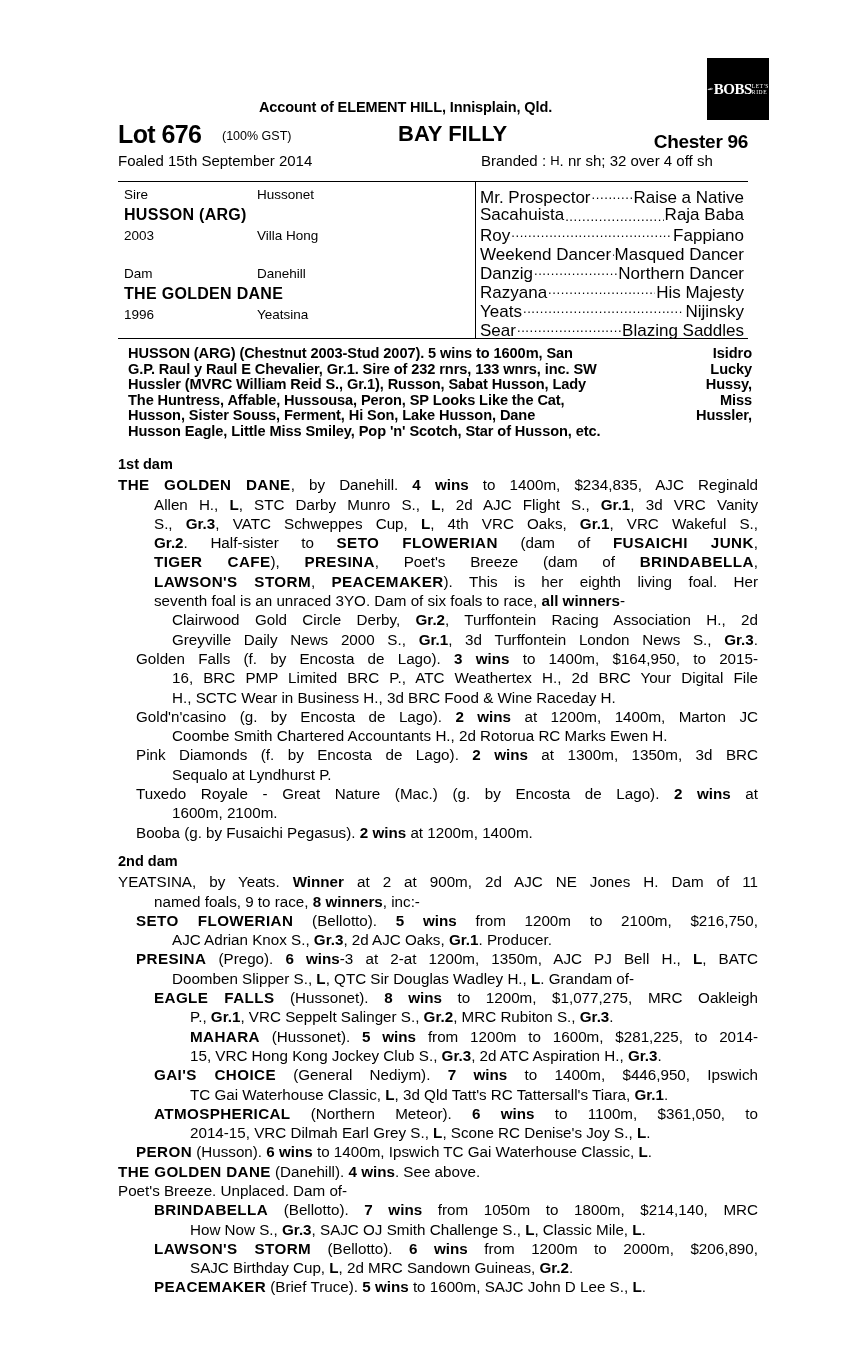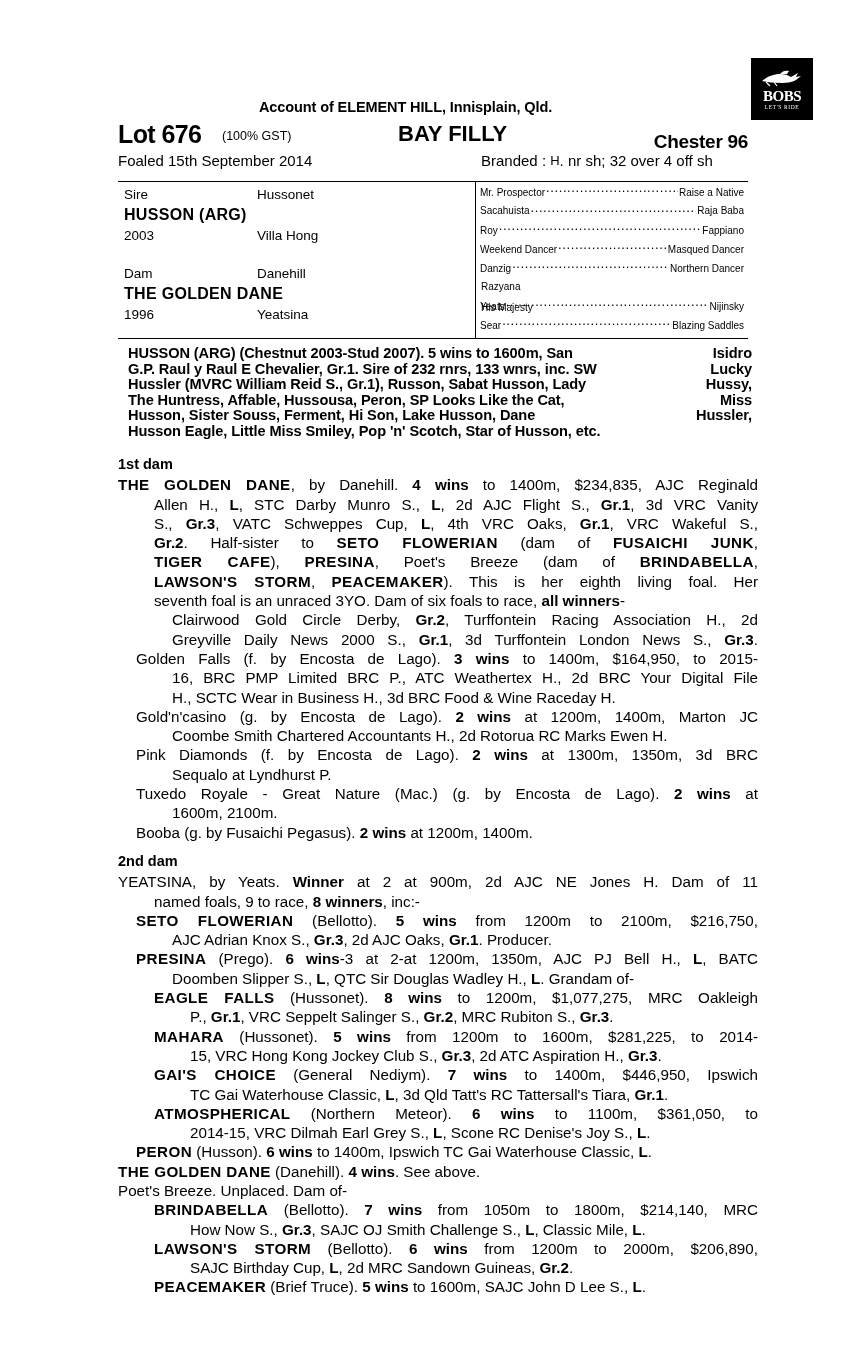--- a/index.html
+++ b/index.html
@@ -26,25 +26,24 @@
   
   .logo-box {
     position: absolute;
     left: 707px;
     top: 58px;
     width: 62px;
     height: 62px;
     background: #000;
     color: #fff;
     display: flex;
-    flex-direction: column;
+    flex-direction: row;
     align-items: center;
     justify-content: center;
     overflow: hidden;
-    margin-left: 44px;
   }
   .logo-mark { width: 44px; height: 20px; display:block; }
   .logo-word {
     font-size: 15px;
     font-weight: bold;
     letter-spacing: -0.5px;
     line-height: 1;
     margin-top: 1px;
     font-family: "Liberation Serif", serif;
   }
@@ -142,21 +141,21 @@
     height: 100%;
   }
   .pl-row { position: absolute; left: 6px; font-size: 13.5px; }
   .pl-name { position: absolute; left: 6px; font-size: 16px; font-weight: bold; letter-spacing: 0.3px; }
   .pl-gp { position: absolute; left: 139px; font-size: 13.5px; }
 
   .pr-row {
     position: absolute;
     left: 4px;
     width: 264px;
-    font-size: 10px;
+    font-size: 17px;
     display: flex;
     align-items: baseline;
     white-space: nowrap;
   }
   .pr-a { flex: 0 0 auto; }
   .pr-dots {
     flex: 1 1 auto;
     overflow: hidden;
     margin: 0 1px;
     position: relative;
@@ -286,21 +285,21 @@
       <div class="pr-row" style="top:61px;">
         <span class="pr-a">Weekend Dancer</span>
         <span class="pr-dots"></span>
         <span class="pr-b">Masqued Dancer</span>
       </div>
       <div class="pr-row" style="top:80px;">
         <span class="pr-a">Danzig</span>
         <span class="pr-dots"></span>
         <span class="pr-b">Northern Dancer</span>
       </div>
-      <div class="pr-row" style="top:99px;flex-direction:column;">
+      <div class="pr-row" style="top:99px;">
         <span class="pr-a">Razyana</span>
         <span class="pr-dots"></span>
         <span class="pr-b">His Majesty</span>
       </div>
       <div class="pr-row" style="top:118px;">
         <span class="pr-a">Yeats</span>
         <span class="pr-dots"></span>
         <span class="pr-b">Nijinsky</span>
       </div>
       <div class="pr-row" style="top:137px;">
@@ -361,21 +360,21 @@
     <div class="damhead">2nd dam</div>
     <div id="second-dam-lines">
         <div class="ln i0" style="text-align: justify; white-space: normal; text-align-last: justify;"><span style="display: inline;"><span>YEATSINA, by Yeats. </span><span style="font-weight: bold;">Winner</span><span> at 2 at 900m, 2d AJC NE Jones H. Dam of 11</span></span></div>
         <div class="ln i2"><span>named foals, 9 to race, </span><span style="font-weight: bold;">8 winners</span><span>, inc:-</span></div>
         <div class="ln i1" style="text-align: justify; white-space: normal; text-align-last: justify;"><span style="display: inline;"><span style="font-weight: bold; letter-spacing: 0.4px;">SETO FLOWERIAN</span><span> (Bellotto). </span><span style="font-weight: bold;">5 wins</span><span> from 1200m to 2100m, $216,750,</span></span></div>
         <div class="ln i3"><span>AJC Adrian Knox S., </span><span style="font-weight: bold;">Gr.3</span><span>, 2d AJC Oaks, </span><span style="font-weight: bold;">Gr.1</span><span>. Producer.</span></div>
         <div class="ln i1" style="text-align: justify; white-space: normal; text-align-last: justify;"><span style="display: inline;"><span style="font-weight: bold; letter-spacing: 0.4px;">PRESINA</span><span> (Prego). </span><span style="font-weight: bold;">6 wins</span><span>-3 at 2-at 1200m, 1350m, AJC PJ Bell H., </span><span style="font-weight: bold;">L</span><span>, BATC</span></span></div>
         <div class="ln i3"><span>Doomben Slipper S., </span><span style="font-weight: bold;">L</span><span>, QTC Sir Douglas Wadley H., </span><span style="font-weight: bold;">L</span><span>. Grandam of-</span></div>
         <div class="ln i2" style="text-align: justify; white-space: normal; text-align-last: justify;"><span style="display: inline;"><span style="font-weight: bold; letter-spacing: 0.4px;">EAGLE FALLS</span><span> (Hussonet). </span><span style="font-weight: bold;">8 wins</span><span> to 1200m, $1,077,275, MRC Oakleigh</span></span></div>
         <div class="ln i4"><span>P., </span><span style="font-weight: bold;">Gr.1</span><span>, VRC Seppelt Salinger S., </span><span style="font-weight: bold;">Gr.2</span><span>, MRC Rubiton S., </span><span style="font-weight: bold;">Gr.3</span><span>.</span></div>
-        <div class="ln i2" style="text-align: justify; white-space: normal; text-align-last: justify;"><span style="display: inline;"><span style="font-weight: bold; letter-spacing: 0.4px;">MAHARA</span><span> (Hussonet). </span><span style="font-weight: bold;">5 wins</span><span> from 1200m to 1600m, $281,225, to 2014-</span></span></div>
+        <div class="ln i2" style="text-align: justify; white-space: normal; text-align-last: justify;"><span style="display: inline; margin-left: 36px;"><span style="font-weight: bold; letter-spacing: 0.4px;">MAHARA</span><span> (Hussonet). </span><span style="font-weight: bold;">5 wins</span><span> from 1200m to 1600m, $281,225, to 2014-</span></span></div>
         <div class="ln i4"><span>15, VRC Hong Kong Jockey Club S., </span><span style="font-weight: bold;">Gr.3</span><span>, 2d ATC Aspiration H., </span><span style="font-weight: bold;">Gr.3</span><span>.</span></div>
         <div class="ln i2" style="text-align: justify; white-space: normal; text-align-last: justify;"><span style="display: inline;"><span style="font-weight: bold; letter-spacing: 0.4px;">GAI'S CHOICE</span><span> (General Nediym). </span><span style="font-weight: bold;">7 wins</span><span> to 1400m, $446,950, Ipswich</span></span></div>
         <div class="ln i4"><span>TC Gai Waterhouse Classic, </span><span style="font-weight: bold;">L</span><span>, 3d Qld Tatt's RC Tattersall's Tiara, </span><span style="font-weight: bold;">Gr.1</span><span>.</span></div>
         <div class="ln i2" style="text-align: justify; white-space: normal; text-align-last: justify;"><span style="display: inline;"><span style="font-weight: bold; letter-spacing: 0.4px;">ATMOSPHERICAL</span><span> (Northern Meteor). </span><span style="font-weight: bold;">6 wins</span><span> to 1100m, $361,050, to</span></span></div>
         <div class="ln i4"><span>2014-15, VRC Dilmah Earl Grey S., </span><span style="font-weight: bold;">L</span><span>, Scone RC Denise's Joy S., </span><span style="font-weight: bold;">L</span><span>.</span></div>
         <div class="ln i1"><span style="font-weight: bold; letter-spacing: 0.4px;">PERON</span><span> (Husson). </span><span style="font-weight: bold;">6 wins</span><span> to 1400m, Ipswich TC Gai Waterhouse Classic, </span><span style="font-weight: bold;">L</span><span>.</span></div>
         <div class="ln i0"><span style="font-weight: bold; letter-spacing: 0.4px;">THE GOLDEN DANE</span><span> (Danehill). </span><span style="font-weight: bold;">4 wins</span><span>. See above.</span></div>
         <div class="ln i0"><span>Poet's Breeze. Unplaced. Dam of-</span></div>
         <div class="ln i2" style="text-align: justify; white-space: normal; text-align-last: justify;"><span style="display: inline;"><span style="font-weight: bold; letter-spacing: 0.4px;">BRINDABELLA</span><span> (Bellotto). </span><span style="font-weight: bold;">7 wins</span><span> from 1050m to 1800m, $214,140, MRC</span></span></div>
         <div class="ln i4"><span>How Now S., </span><span style="font-weight: bold;">Gr.3</span><span>, SAJC OJ Smith Challenge S., </span><span style="font-weight: bold;">L</span><span>, Classic Mile, </span><span style="font-weight: bold;">L</span><span>.</span></div>

